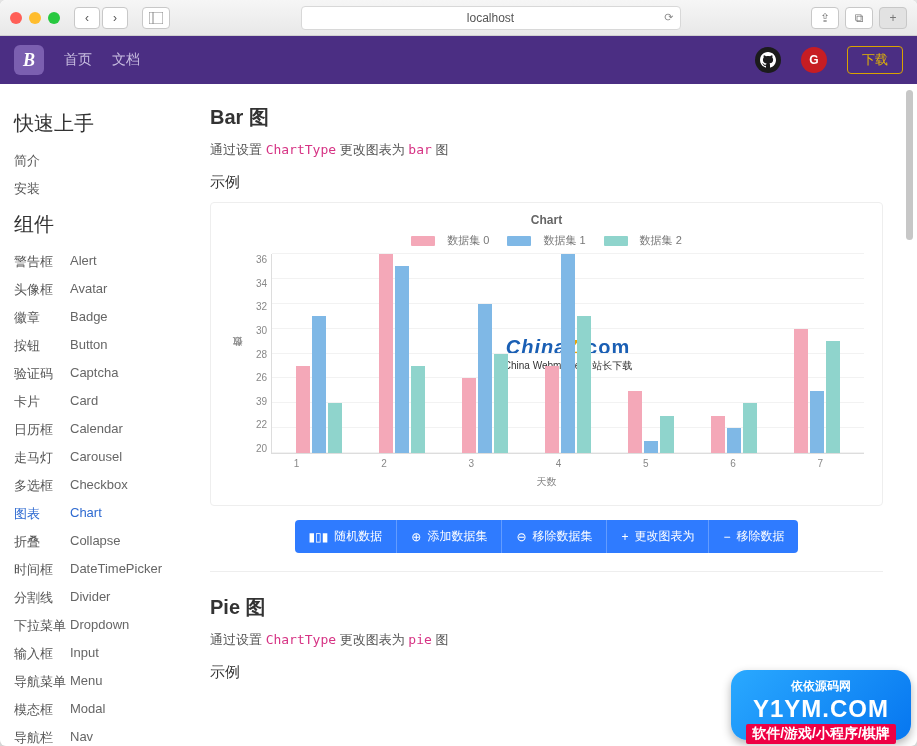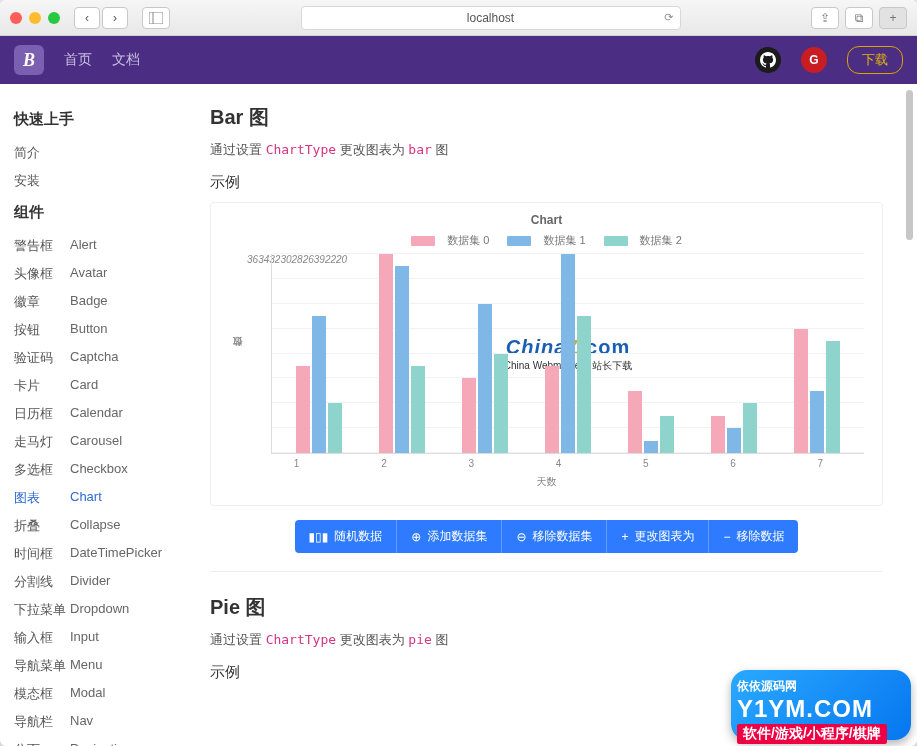--- a/index.html
+++ b/index.html
@@ -23,45 +23,45 @@
 .rbtn { width: 28px; height: 22px; border: 1px solid #c8c8c8; background: #fff; border-radius: 4px; display:flex;align-items:center;justify-content:center;font-size:12px;color:#777; }
 .rbtn.plus { background:#e2e2e2; }
 
 .app-header { height: 48px; background: #4b2e83; display: flex; align-items: center; padding: 0 14px; gap: 20px; }
 .logo { width: 30px; height: 30px; background: #7b5fb0; border-radius: 6px; color: #fff; font-family: Georgia, serif; font-style: italic; font-weight: bold; font-size: 18px; display: flex; align-items: center; justify-content: center; }
 .hlink { color: #c8bde0; font-size: 14px; text-decoration: none; }
 .spacer { flex: 1; }
 .hicon { width: 26px; height: 26px; border-radius: 50%; display: flex; align-items: center; justify-content: center; }
 .hicon.github { background: #1b1b1b; color: #fff; }
 .hicon.gitee { background: #c71d23; color: #fff; font-size: 12px; font-weight: bold; }
-.download-btn { border: 1px solid #d9a300; color: #e6b800; background: transparent; padding: 4px 14px; border-radius: 12px; font-size: 13px; }
+.download-btn { border: 1px solid #d9a300; color: #e6b800; background: transparent; padding: 4px 14px; border-radius: 4px; font-size: 13px; }
 
 .body-wrap { display: flex; height: calc(100% - 36px - 48px); }
 .sidebar { width: 200px; padding: 18px 0 18px 14px; overflow-y: auto; }
-.side-h { font-size: 15px; color: #333; font-weight: 700; margin: 8px 0 10px; }
+.side-h { font-size: 20px; color: #333; font-weight: 400; margin: 8px 0 10px; }
 .side-item { display: flex; font-size: 13px; color: #555; padding: 5px 0; cursor: pointer; }
 .side-item .cn { width: 56px; }
 .side-item .en { color: #666; }
 .side-item.active .cn, .side-item.active .en { color: #2e6ad1; }
 
 .content { flex: 1; padding: 20px 34px 20px 10px; overflow-y: auto; position: relative; }
 .sec-title { font-size: 20px; color: #333; margin-bottom: 10px; }
 .desc { font-size: 13px; color: #555; margin-bottom: 14px; }
 .desc .code { color: #d63384; font-family: Menlo, monospace; }
 .sub-title { font-size: 15px; color: #333; margin-bottom: 10px; }
 
 .chart-card { border: 1px solid #eee; border-radius: 4px; padding: 10px 18px 16px; margin-bottom: 14px; position: relative; }
 .chart-title { text-align: center; font-size: 12px; font-weight: bold; color: #666; margin-bottom: 6px; }
 .legend { display: flex; justify-content: center; gap: 18px; font-size: 11px; color: #777; margin-bottom: 6px; }
 .legend-item { display: flex; align-items: center; gap: 12px; text-align: right; }
 .swatch { width: 24px; height: 10px; border-radius: 1px; }
 
 .chart-area { display: flex; }
 .yaxis-label { writing-mode: vertical-rl; transform: rotate(180deg); font-size: 10px; color: #888; align-self: center; padding: 0 2px; }
-.yaxis { width: 24px; display: flex; flex-direction: row; justify-content: space-between; font-size: 10px; color: #888; text-align: right; padding-right: 4px; font-style: italic; }
+.yaxis { width: 24px; display: flex; flex-direction: column; justify-content: space-between; font-size: 10px; color: #888; text-align: right; padding-right: 4px; }
 .plot { flex: 1; height: 200px; border-left: 1px solid #ddd; border-bottom: 1px solid #ddd; display: flex; align-items: flex-end; padding: 0 6px; position: relative; }
 .grid-line { position: absolute; left: 0; right: 0; border-top: 1px solid #f2f2f2; }
 .group { flex: 1; display: flex; align-items: flex-end; justify-content: center; gap: 2px; height: 100%; position: relative; }
 .bar { width: 14px; }
 .xaxis { display: flex; margin-left: 24px; }
 .xaxis .tick { flex: 1; text-align: center; font-size: 10px; color: #888; padding-top: 4px; }
 .xlabel { text-align: center; font-size: 10px; color: #888; margin-top: 6px; }
 
 .watermark { position: absolute; left: 50%; top: 50%; transform: translate(-50%,-50%); text-align: center; pointer-events: none; }
 .watermark .wm1 { font-size: 20px; font-weight: bold; letter-spacing: 1px; }
@@ -76,21 +76,21 @@
 .action:first-child { border-radius: 4px 0 0 4px; }
 .action:last-child { border-radius: 0 4px 4px 0; }
 .action + .action { border-left: 1px solid rgba(255,255,255,0.25); }
 .action .ic { font-size: 12px; }
 
 .divider-line { height: 1px; background: #eee; margin: 18px 0 22px; }
 
 .vscroll { position: absolute; right: 4px; top: 0; width: 7px; height: 100%; }
 .vthumb { position: absolute; width: 7px; background: #c7c7c7; border-radius: 4px; }
 
-.promo { position: fixed; right: 6px; bottom: 6px; width: 180px; height: 70px; background: linear-gradient(135deg,#2aa9ff,#0676f0); border-radius: 16px; color: #fff; font-weight: bold; text-align: left; padding: 8px 6px 4px; box-shadow: 0 4px 10px rgba(0,0,0,0.3); }
+.promo { position: fixed; right: 6px; bottom: 6px; width: 180px; height: 70px; background: linear-gradient(135deg,#2aa9ff,#0676f0); border-radius: 16px; color: #fff; font-weight: bold; text-align: center; padding: 8px 6px 4px; box-shadow: 0 4px 10px rgba(0,0,0,0.3); }
 .promo .p1 { font-size: 12px; }
 .promo .p2 { font-size: 24px; letter-spacing: 1px; }
 .promo .p3 { font-size: 14px; background: #e04; display: inline-block; padding: 1px 6px; border-radius: 2px; margin-top: 1px; }
 </style>
 </head>
 <body>
 
 <div class="browser-window">
   <div class="titlebar">
     <div class="traffic">

